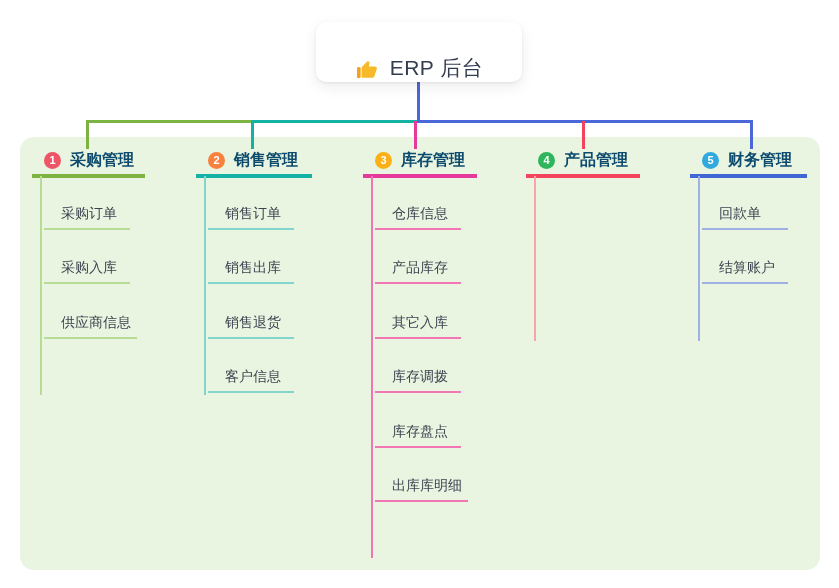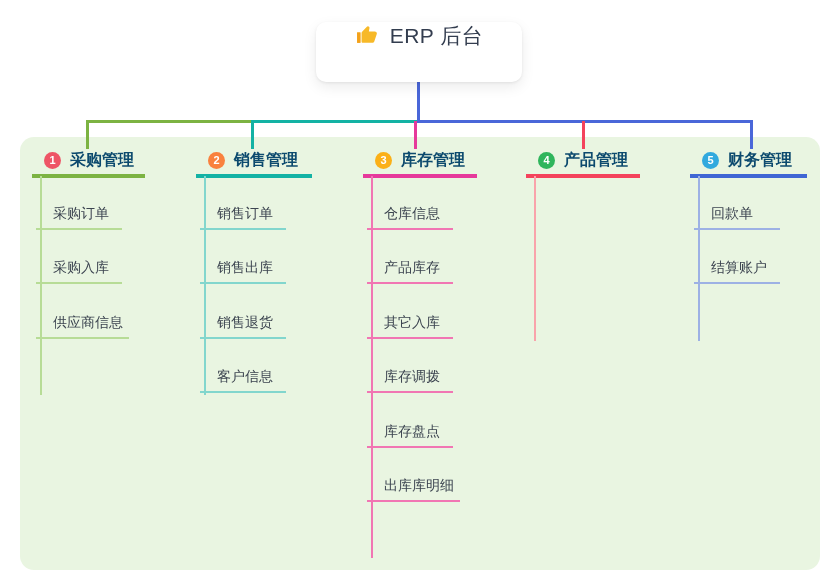--- a/index.html
+++ b/index.html
@@ -17,21 +17,21 @@
   .connectors path{fill:none;stroke-width:3px;}
   .st-b1{stroke:var(--b1-strong,#7cb342);}
   .st-b2{stroke:var(--b2-strong,#13b2a4);}
   .st-b3{stroke:var(--b3-strong,#e6399b);}
   .st-b4{stroke:var(--b4-strong,#f4435c);}
   .st-root{stroke:var(--root-stem,#4a67d9);}
   .root-node{
     position:absolute;left:316px;top:22px;width:206px;height:60px;
     background:#ffffff;border-radius:10px;
     box-shadow:0 1px 3px rgba(0,0,0,.07),0 5px 14px rgba(0,0,0,.08);
-    display:flex;align-items:flex-start;justify-content:center;gap:10px;
+    display:flex;align-items:flex-end;justify-content:center;gap:10px;
   }
   .thumb{width:25px;height:25px;display:inline-flex;}
   .thumb svg{width:25px;height:25px;}
   .root-title{font-size:21px;color:#333d4f;font-weight:500;letter-spacing:.5px;}
   .branch{position:absolute;top:140px;}
   .branch-header{
     box-sizing:border-box;height:38px;border-bottom:4px solid var(--strong);
     padding:6px 0 0 12px;display:flex;align-items:center;gap:9px;white-space:nowrap;
   }
   .badge{
@@ -39,21 +39,21 @@
     color:#ffffff;font-size:11px;font-weight:bold;line-height:17px;
     text-align:center;flex:0 0 auto;
   }
   .branch-label{font-size:16px;font-weight:bold;color:#0c4a6e;}
   .trunk{position:absolute;left:8px;top:36px;width:2px;background:var(--light);}
   .b1 .trunk,.b2 .trunk{height:219px;}
   .b3 .trunk{height:382px;}
   .b4 .trunk,.b5 .trunk{height:165px;}
   .children{margin:0;}
   .child{
-    box-sizing:border-box;height:54.4px;margin-left:4px;
+    box-sizing:border-box;height:54.4px;margin-left:12px;
     min-width:86px;width:fit-content;
     border-bottom:2px solid var(--light);
     display:flex;align-items:flex-end;
     padding:0 6px 5px 17px;
     font-size:14px;color:#3c4450;white-space:nowrap;
   }
   .child:first-child{height:52px;}
 </style>
 </head>
 <body>

